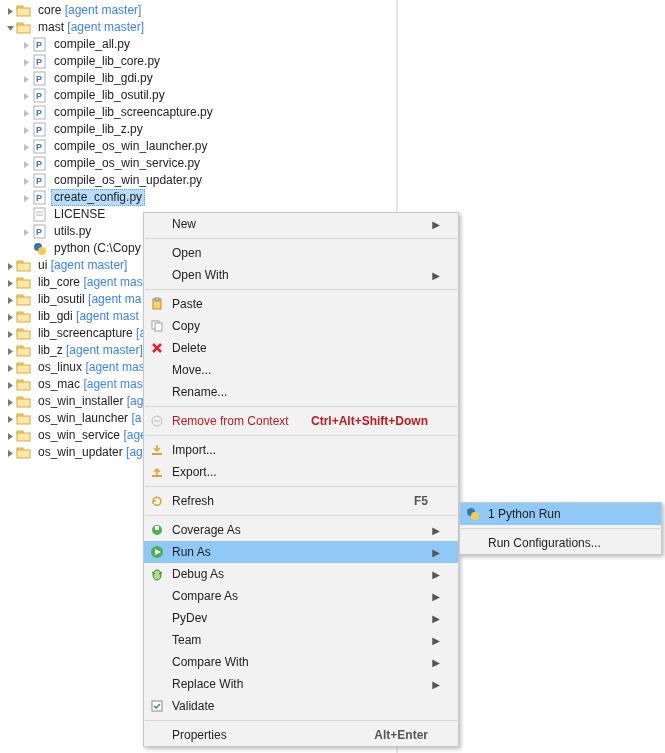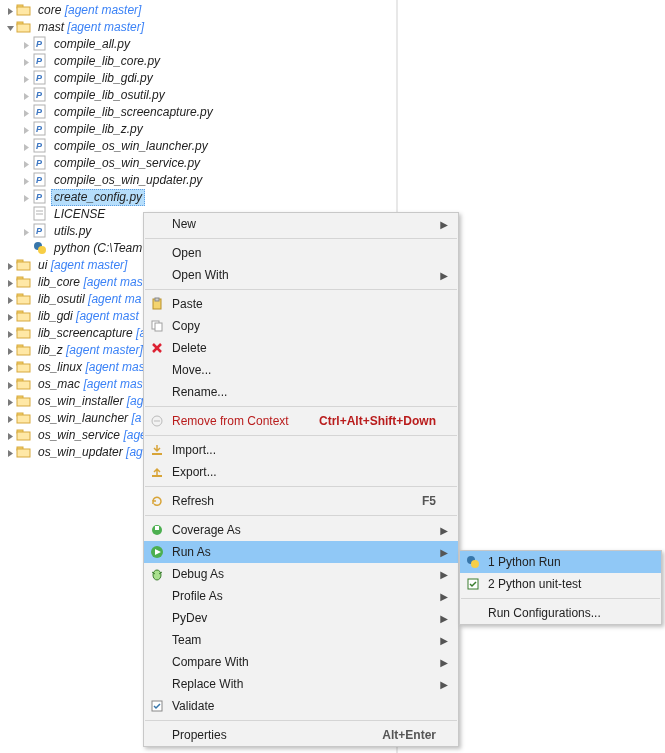--- a/index.html
+++ b/index.html
@@ -13,24 +13,24 @@
     height: 753px;
     overflow: hidden;
     position: relative;
   }
   .tree {
     padding: 2px 0 0 4px;
     user-select: none;
   }
   .node {
     display: flex;
+    align-items: center;
     height: 17px;
     line-height: 17px;
     white-space: nowrap;
-    font-style: italic;
   }
   .node.selected .labelwrap {
     background: #b6defb;
     border: 1px dotted #5d9fe3;
     padding: 0 2px;
     height: 15px;
     line-height: 13px;
   }
   .labelwrap {
     display: inline-flex;
@@ -72,26 +72,26 @@
   
   .menu, .submenu {
     position: absolute;
     background: #f2f2f2;
     border: 1px solid #c8c8c8;
     box-shadow: 2px 2px 4px rgba(0,0,0,.25);
     font-size: 12px;
     z-index: 10;
   }
   .menu { left:143px; top:212px; width:314px; }
-  .submenu { left:459px; top:550px; width:201px; z-index:20; }
+  .submenu { left:459px; top:502px; width:201px; z-index:20; }
   .mi {
     display: flex;
     align-items: center;
     height: 22px;
-    padding: 0 8px 0 0;
+    padding: 0 16px 0 0;
   }
   .mi .micon { width:26px; display:flex; align-items:center; justify-content:center; }
   .mi .mlabel { flex:1; padding-left:2px; }
   .mi .mshort { color:#555; padding-right:2px;font-weight:bold; }
   .mi .marrow { width:12px; text-align:center; color:#555; font-size:10px; }
   .mi.disabled .mlabel, .mi.disabled .mshort { color:#b91c1c; }
   .mi.highlight { background:#90c8f6; }
   .msep {
     height:1px;
     background:#d5d5d5;
@@ -311,21 +311,21 @@
       </div>
     <div class="node">
         <span class="spacer"></span>
         <span class="icon ic-python">
           <svg width="16" height="16">
             <circle class="b" cx="6" cy="6" r="4"></circle>
             <circle class="y" cx="10" cy="10" r="4"></circle>
           </svg>
         </span>
         <span class="labelwrap">
-          <span>python  (C:\Team</span>
+          <span>python  (C:\Copy</span>
         </span>
       </div>
   </div>
 
   <div class="node">
       <span class="twisty closed"><svg width="9" height="9">
           <path d="M2 1 L7 4.5 L2 8 Z" fill="#7a7a7a"></path>
         </svg></span>
       <span class="icon ic-folder">
         <svg width="16" height="14">
@@ -600,21 +600,21 @@
           <ellipse cx="7" cy="8" rx="4" ry="5" fill="#a9e08f" stroke="#3a7d2e"></ellipse>
           <line x1="2" y1="5" x2="5" y2="7" stroke="#3a7d2e"></line>
           <line x1="12" y1="5" x2="9" y2="7" stroke="#3a7d2e"></line>
         </svg>
       </span>
       <span class="mlabel">Debug As</span>
       <span class="marrow">▶</span>
     </div>
   <div class="mi">
       <span class="micon"></span>
-      <span class="mlabel">Profile As</span>
+      <span class="mlabel">Compare As</span>
       <span class="marrow">▶</span>
     </div>
   <div class="mi">
       <span class="micon"></span>
       <span class="mlabel">PyDev</span>
       <span class="marrow">▶</span>
     </div>
   <div class="mi">
       <span class="micon"></span>
       <span class="mlabel">Team</span>
@@ -652,27 +652,18 @@
 <div class="submenu">
   <div class="mi highlight">
       <span class="micon">
         <svg width="14" height="14">
           <circle cx="5" cy="5" r="4" fill="#3776ab"></circle>
           <circle cx="9" cy="9" r="4" fill="#f7ce46"></circle>
         </svg>
       </span>
       <span class="mlabel">1 Python Run</span>
     </div>
-  <div class="mi">
-      <span class="micon">
-        <svg width="14" height="14">
-          <rect x="2" y="2" width="10" height="10" fill="#fff" stroke="#3a7d2e"></rect>
-          <path d="M4 7 l2 2 l4 -4" fill="none" stroke="#3a7d2e" stroke-width="1.5"></path>
-        </svg>
-      </span>
-      <span class="mlabel">2 Python unit-test</span>
-    </div>
   <div class="msep"></div>
   <div class="mi">
       <span class="micon"></span>
       <span class="mlabel">Run Configurations...</span>
     </div>
 </div>
 
 </body></html>

